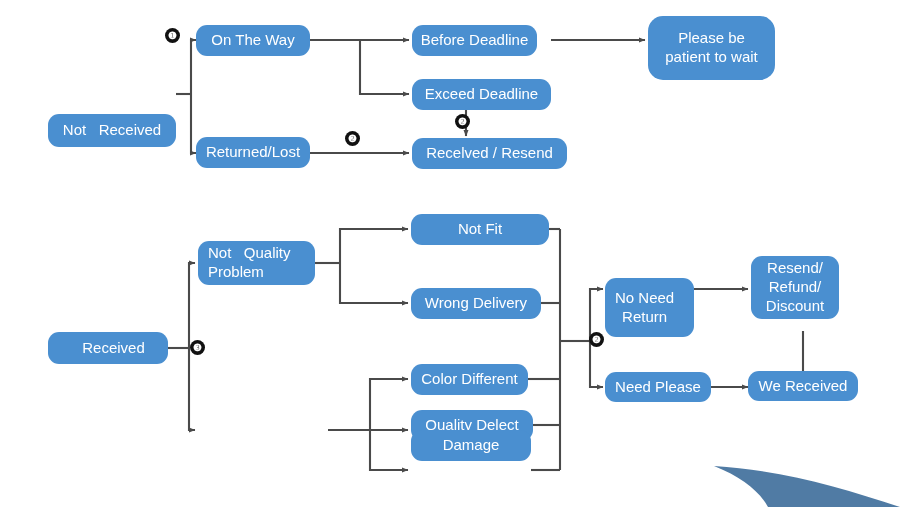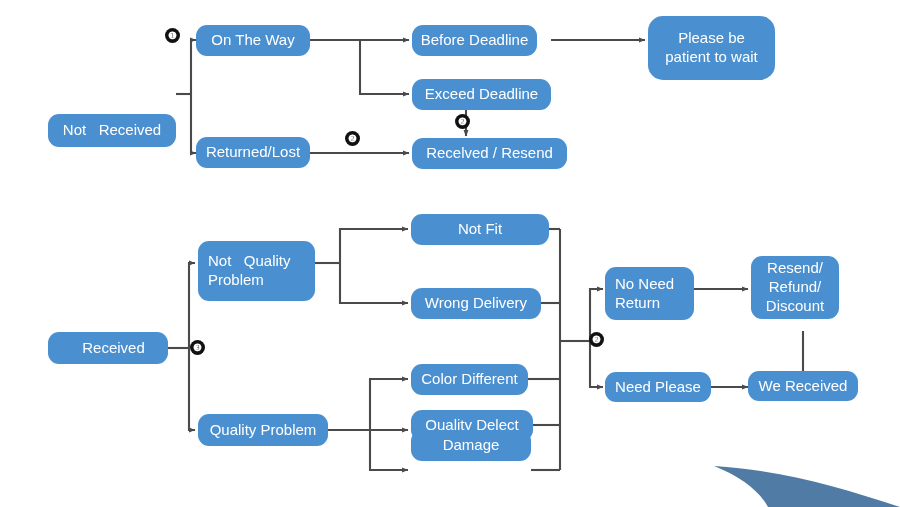--- a/index.html
+++ b/index.html
@@ -137,36 +137,35 @@
 
     <div class="node" style="left:412px; top:79px; width:139px; height:31px;">Exceed Deadline</div>
 
     <div class="node" style="left:412px; top:138px; width:155px; height:31px;">Recelved / Resend</div>
 
     <div class="node" style="left:648px; top:16px; width:127px; height:64px;border-radius:15px;">Please be
 patient to wait</div>
 
     <div class="node" style="left:48px; top:332px; width:120px; height:32px;padding-left:17px;">Received</div>
 
-    <div class="node left" style="left:198px; top:241px; width:117px; height:60px;">Not   Quality
+    <div class="node left" style="left:198px; top:241px; width:117px; height:44px;">Not   Quality
 Problem</div>
 
-    <div class="node" style="left:198px; top:414px; width:130px; height:32px;">Quality Problem</div>
 
     <div class="node" style="left:411px; top:214px; width:138px; height:31px;">Not Fit</div>
 
     <div class="node" style="left:411px; top:288px; width:130px; height:31px;">Wrong Delivery</div>
 
     <div class="node" style="left:411px; top:364px; width:117px; height:31px;">Color Different</div>
 
     <div class="node" style="left:411px; top:410px; width:122px; height:31px;">Quality Delect</div>
 
     <div class="node" style="left:411px; top:430px; width:120px; height:31px;text-align:center;">Damage</div>
 
-    <div class="node left" style="left:605px; top:267px; width:89px; height:53px;">No Need
+    <div class="node left" style="left:605px; top:278px; width:89px; height:59px;text-align:center;">No Need
 Return</div>
 
     <div class="node" style="left:605px; top:372px; width:106px; height:30px;">Need Please</div>
 
     <div class="node" style="left:751px; top:256px; width:88px; height:63px;">Resend/
 Refund/
 Discount</div>
 
     <div class="node" style="left:748px; top:371px; width:110px; height:30px;">We Received</div>
 

